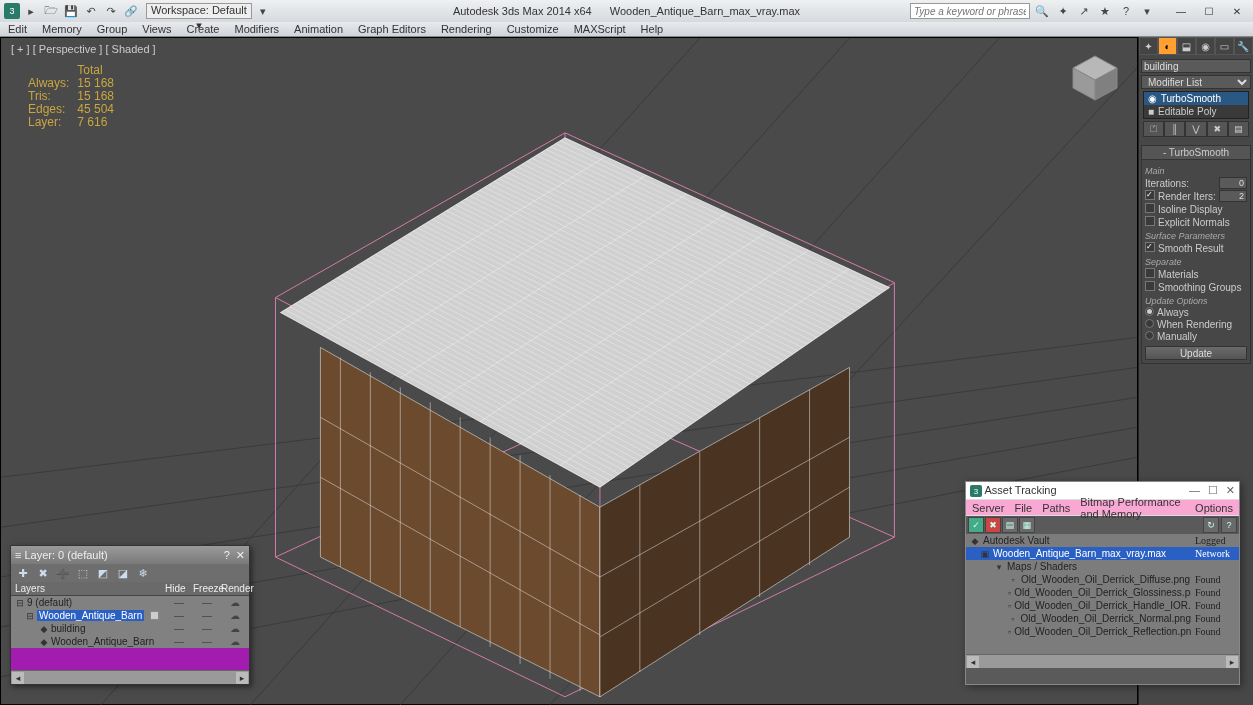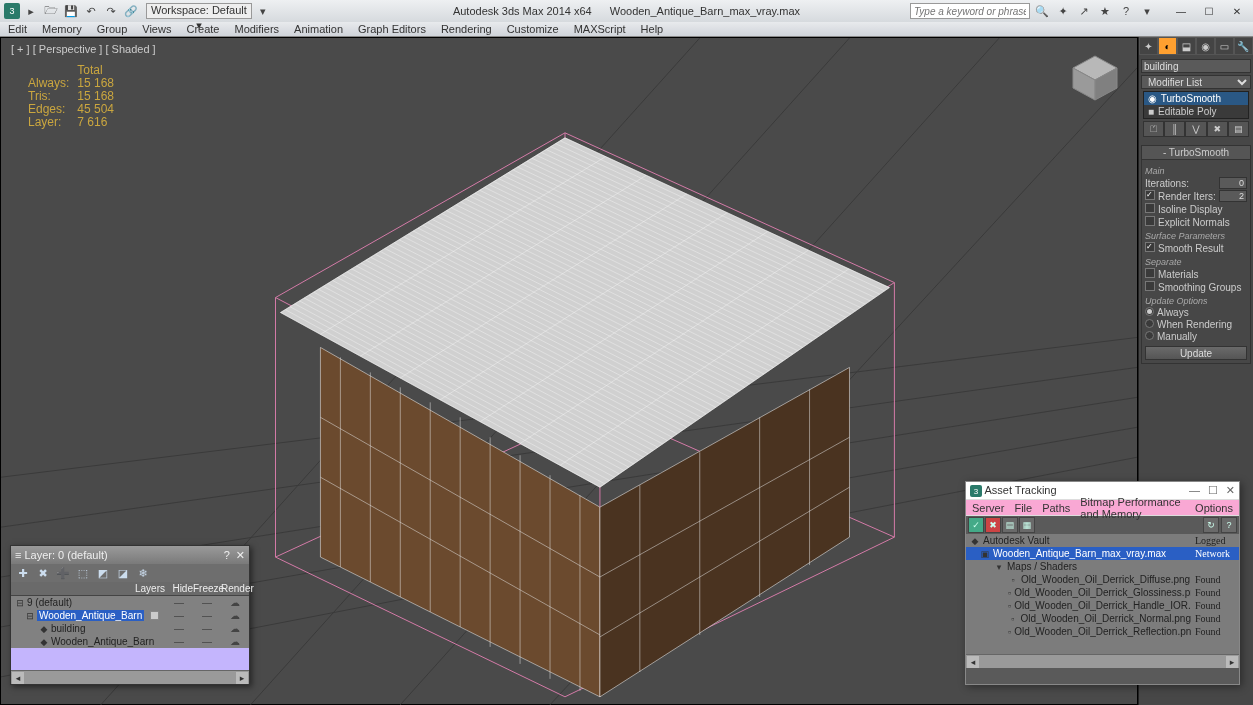--- a/index.html
+++ b/index.html
@@ -40,28 +40,28 @@
 .roll-row label { font-size:10px; }
 .spinner { width:28px; height:12px; background:#5a5a5a; border:1px solid #333; color:#ddd; font-size:9px; text-align:right; padding-right:2px;}
 .cb { width:10px; height:10px; border:1px solid #777; display:inline-block; margin-right:3px; background:#3a3a3a;}
 .cb.chk::after{content:'✓'; color:#fff; font-size:8px; position:relative; top:-3px; left:0;}
 .rb { width:9px; height:9px; border:1px solid #777; border-radius:50%; display:inline-block; margin-right:3px; background:#3a3a3a;}
 .rb.chk::after{content:''; display:block; width:5px; height:5px; background:#ccc; border-radius:50%; margin:1px;}
 .tgroup { font-size:9px; color:#aaa; margin:3px 0 1px 0;font-style:italic;}
 .upd-btn { width:100%; background:linear-gradient(#6a6a6a,#555); border:1px solid #333; color:#ddd; font-size:10px; height:14px; margin-top:3px;}
 
 
-.layerdlg { position:absolute; left:10px; top:545px; width:240px; background:#c4b5fd; border:1px solid #333; box-shadow:2px 2px 6px rgba(0,0,0,0.5);}
+.layerdlg { position:absolute; left:10px; top:545px; width:240px; background:#a21caf; border:1px solid #333; box-shadow:2px 2px 6px rgba(0,0,0,0.5);}
 .layerdlg .caption { background:linear-gradient(#9a9a9a,#7a7a7a); height:18px; display:flex; align-items:center; padding:0 4px; color:#eee; font-size:11px; justify-content:space-between;}
 .layerdlg .caption .dlgbtns { display:flex; gap:6px;}
 .layerdlg .toolbar { height:18px; background:#6e6e6e; display:flex; align-items:center; gap:4px; padding:0 4px;}
 .layerdlg .toolbar .tbtn { width:16px; height:16px; display:flex; align-items:center; justify-content:center; color:#cde; font-size:11px;}
 .layerdlg .headrow { background:#6a6a6a; display:flex; font-size:10px; color:#eee; border-bottom:1px solid #444; height:14px; align-items:center;}
 .layerdlg .headrow span:first-child{ flex:1; padding-left:4px;}
-.layerdlg .headrow span { width:28px; text-align:right;}
+.layerdlg .headrow span { width:28px; text-align:left;}
 .layerdlg .list { background:#818181; }
 .layerdlg .lrow { display:flex; font-size:10px; color:#222; height:13px; align-items:center; }
 .layerdlg .lrow .lname { flex:1; padding-left:4px; display:flex; align-items:center; gap:2px;}
 .layerdlg .lrow .lc { width:28px; text-align:center; color:#444;}
 .layerdlg .lrow.sel .lname span.txt { background:#2a5fc4; color:#fff; padding:0 2px;}
 .layerdlg .scroll { height:14px; background:#9a9a9a; border-top:1px solid #666; position:relative; margin-top:22px;}
 .layerdlg .scroll .lar,.layerdlg .scroll .rar{ width:12px; height:12px; background:#bbb; position:absolute; top:1px; display:flex; align-items:center; justify-content:center; font-size:9px; color:#333;}
 .layerdlg .scroll .lar{left:1px;} .layerdlg .scroll .rar{right:1px;}
 
 

